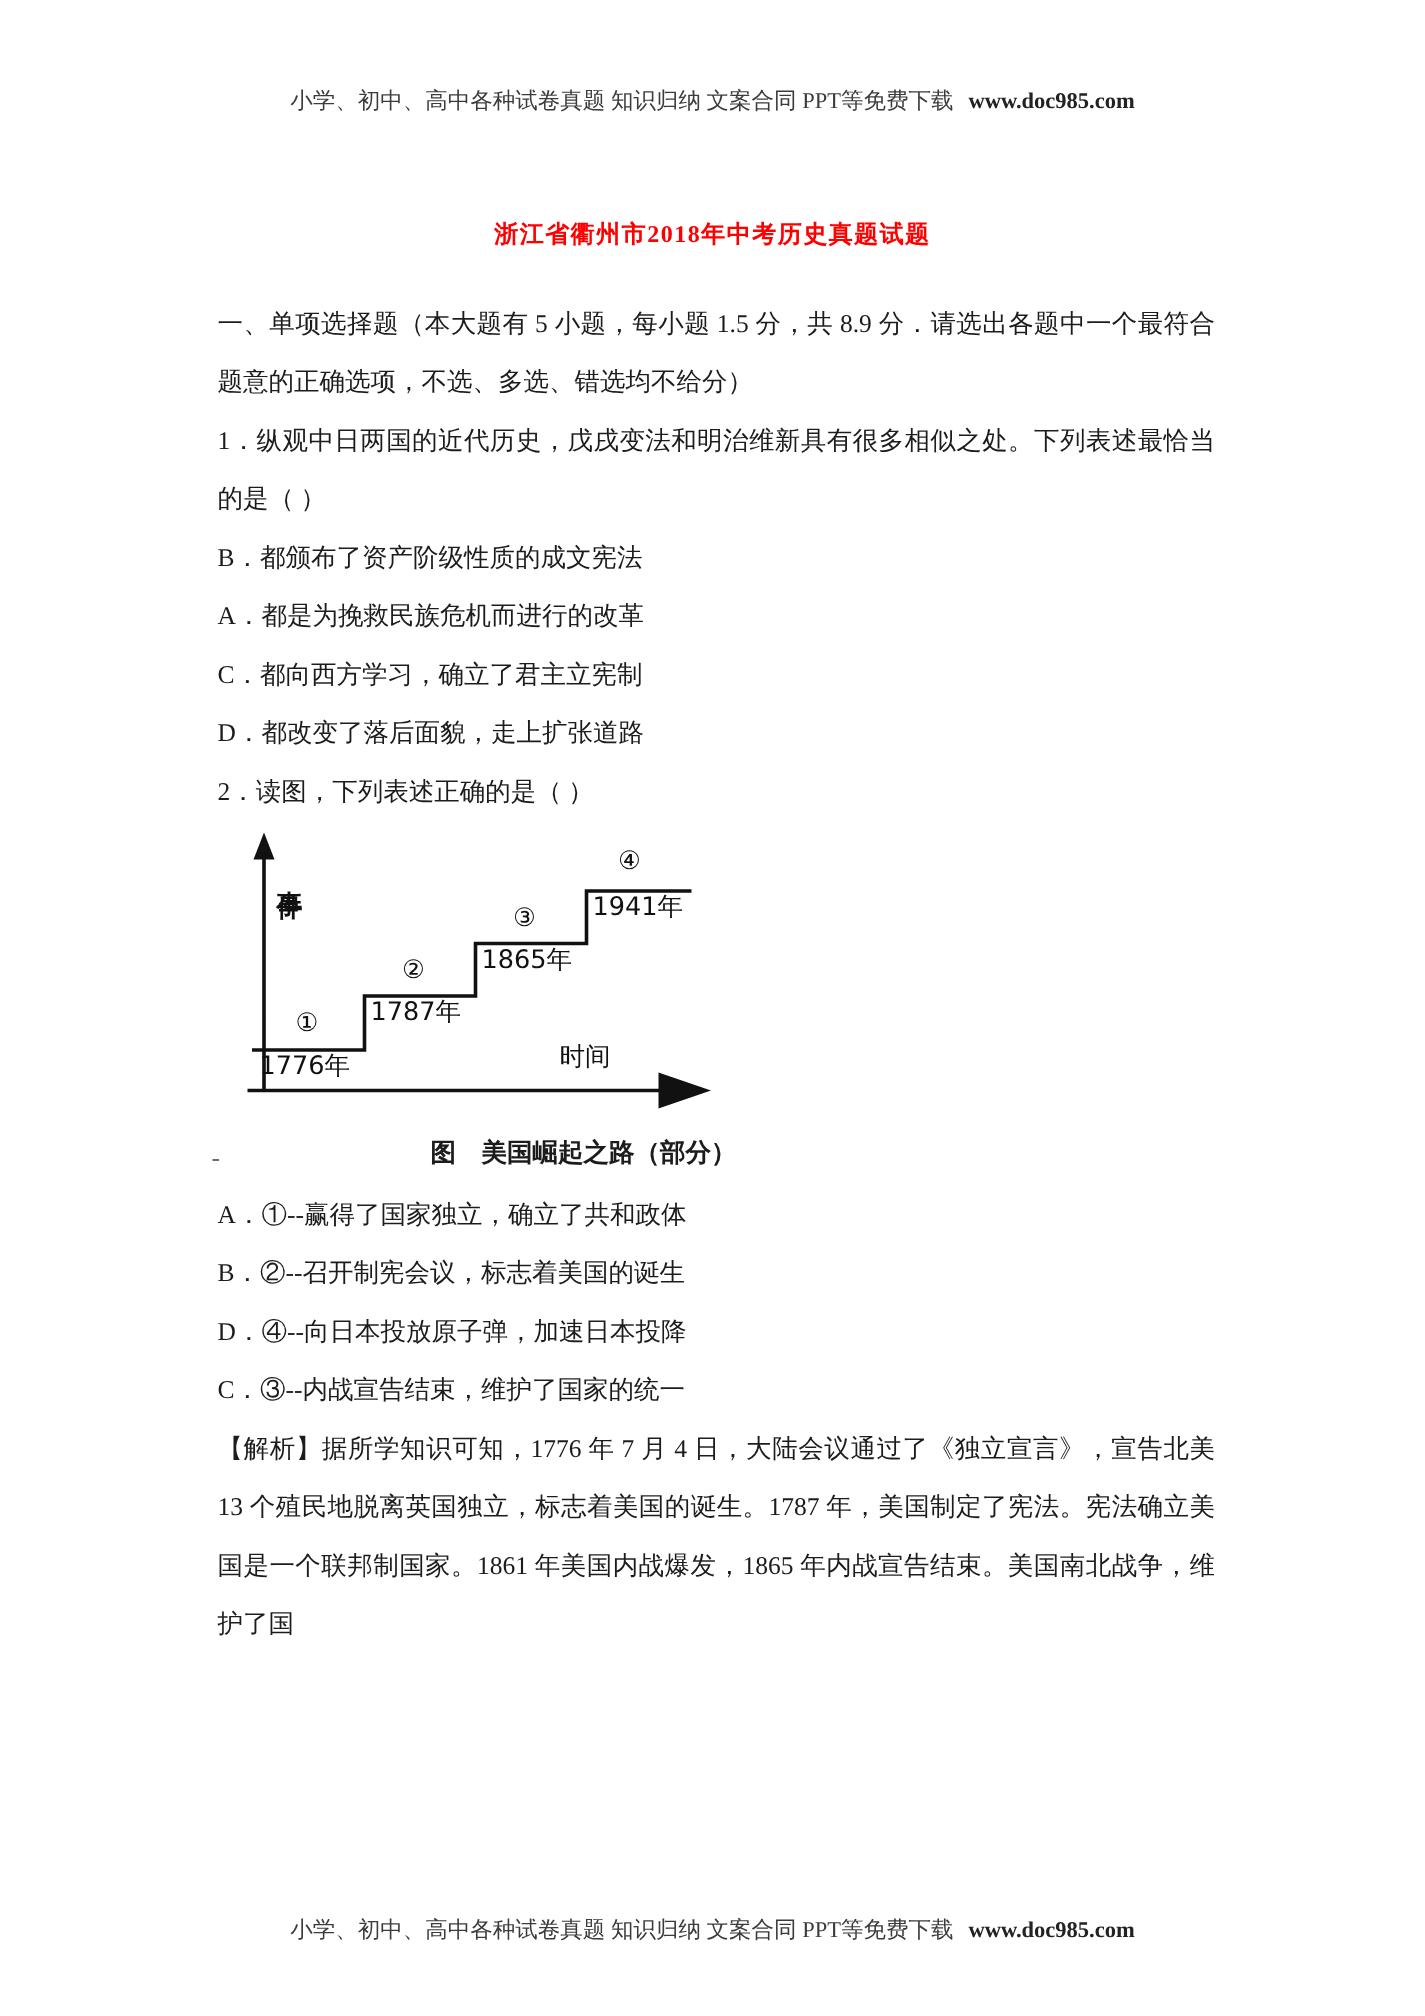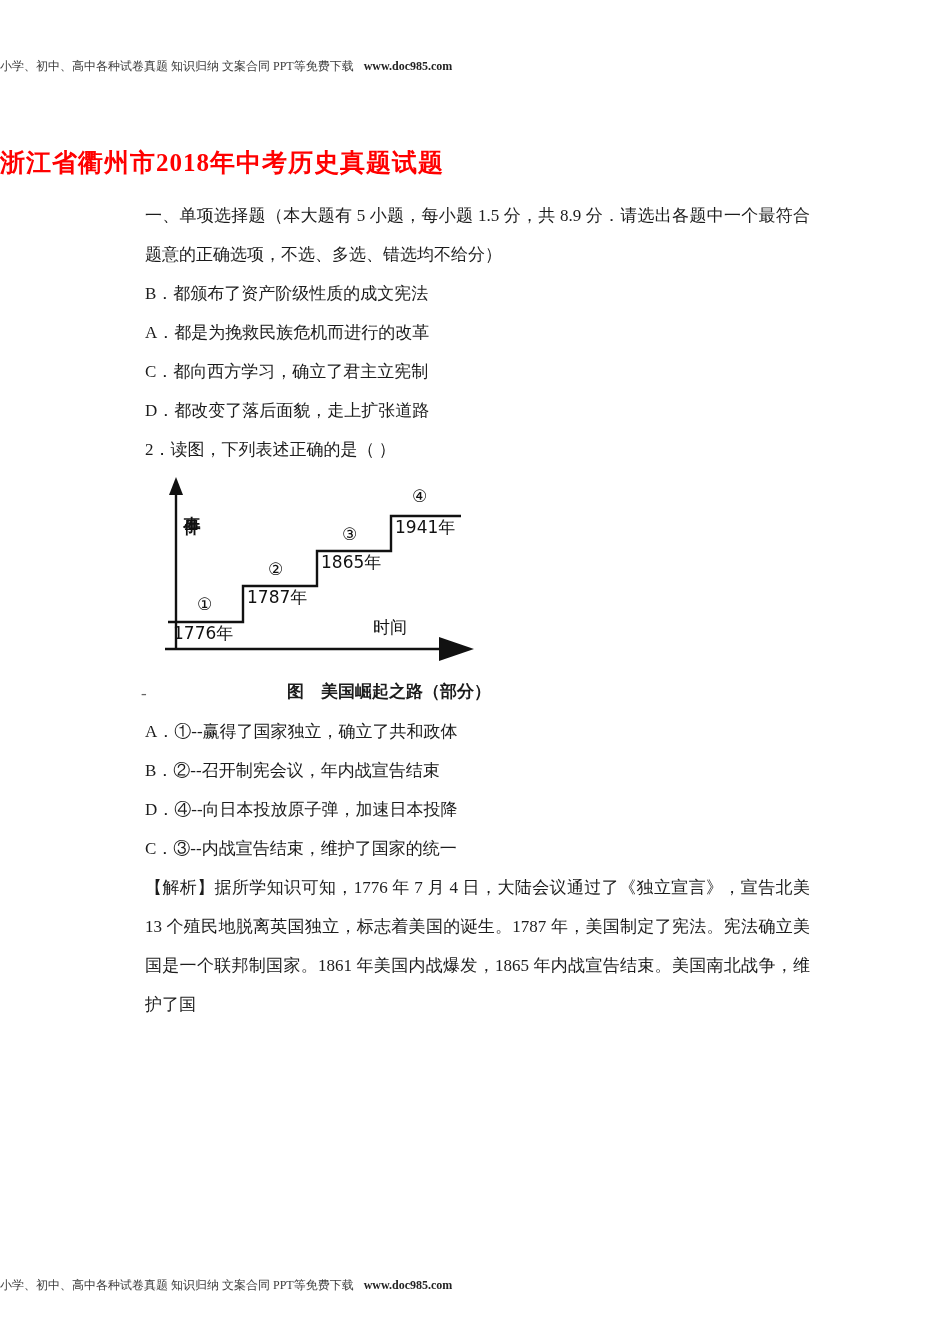--- a/index.html
+++ b/index.html
@@ -5,29 +5,29 @@
   * { margin: 0; padding: 0; box-sizing: border-box; }
   html, body { background: #ffffff; }
   body {
     width: 950px; height: 1344px;
     position: relative; overflow: hidden;
     font-family: "Liberation Serif", "DejaVu Serif", serif;
     color: #1c1c1c;
   }
   .hdr {
     position: absolute; left: 0; right: 0;
-    text-align: left; font-size: 12px; color: #3b3b3b;
+    text-align: center; font-size: 15px; color: #3b3b3b;
     white-space: nowrap;
   }
   .hdr-top { top: 58px; }
   .hdr-bottom { top: 1277px; }
   .site-url { font-weight: bold; color: #222; margin-left: 10px; }
   .title {
     position: absolute; top: 146px; left: 0; right: 0;
-    font-size: 25px; font-weight: bold;
+    text-align: center; font-size: 16px; font-weight: bold;
     color: #ff0000; letter-spacing: 1px;
   }
   .content {
     position: absolute; top: 196px; left: 145px; width: 665px;
     font-size: 17px; line-height: 39px; text-align: justify;
   }
   .content p { margin: 0; }
   
   .figure { margin: 5px 0 8px 6px; width: 350px; }
   .fig-chart {
@@ -64,20 +64,21 @@
 
 <div class="hdr hdr-top">
   <span>小学、初中、高中各种试卷真题 知识归纳 文案合同 PPT等免费下载</span><span class="site-url">www.doc985.com</span>
 </div>
 
 <div class="title">浙江省衢州市2018年中考历史真题试题</div>
 
 <div class="content">
   <p>一、单项选择题（本大题有 5 小题，每小题 1.5 分，共 8.9 分．请选出各题中一个最符合题意的正确选项，不选、多选、错选均不给分）</p>
 
+  <p>1．纵观中日两国的近代历史，戊戌变法和明治维新具有很多相似之处。下列表述最恰当的是（      ）</p>
   <p>B．都颁布了资产阶级性质的成文宪法</p>
   <p>A．都是为挽救民族危机而进行的改革</p>
   <p>C．都向西方学习，确立了君主立宪制</p>
   <p>D．都改变了落后面貌，走上扩张道路</p>
 
   <p>2．读图，下列表述正确的是（      ）</p>
 
   <div class="figure">
     <div class="fig-chart">
       <svg width="340" height="200" viewBox="0 0 340 200">
@@ -98,21 +99,21 @@
       <div class="lbl mk mk4">④</div>
       <div class="lbl yr yr4">1941年</div>
     </div>
     <div class="fig-caption-row">
       <span class="cap-dash">-</span>
       <div class="fig-caption">图　美国崛起之路（部分）</div>
     </div>
   </div>
 
   <p>A．①--赢得了国家独立，确立了共和政体</p>
-  <p>B．②--召开制宪会议，年内战宣告结束</p>
+  <p>B．②--召开制宪会议，标志着美国的诞生</p>
   <p>D．④--向日本投放原子弹，加速日本投降</p>
   <p>C．③--内战宣告结束，维护了国家的统一</p>
   <p>【解析】据所学知识可知，1776 年 7 月 4 日，大陆会议通过了《独立宣言》，宣告北美 13 个殖民地脱离英国独立，标志着美国的诞生。1787 年，美国制定了宪法。宪法确立美国是一个联邦制国家。1861 年美国内战爆发，1865 年内战宣告结束。美国南北战争，维护了国</p>
 </div>
 
 <div class="hdr hdr-bottom">
   <span>小学、初中、高中各种试卷真题 知识归纳 文案合同 PPT等免费下载</span><span class="site-url">www.doc985.com</span>
 </div>
 
 </body></html>

